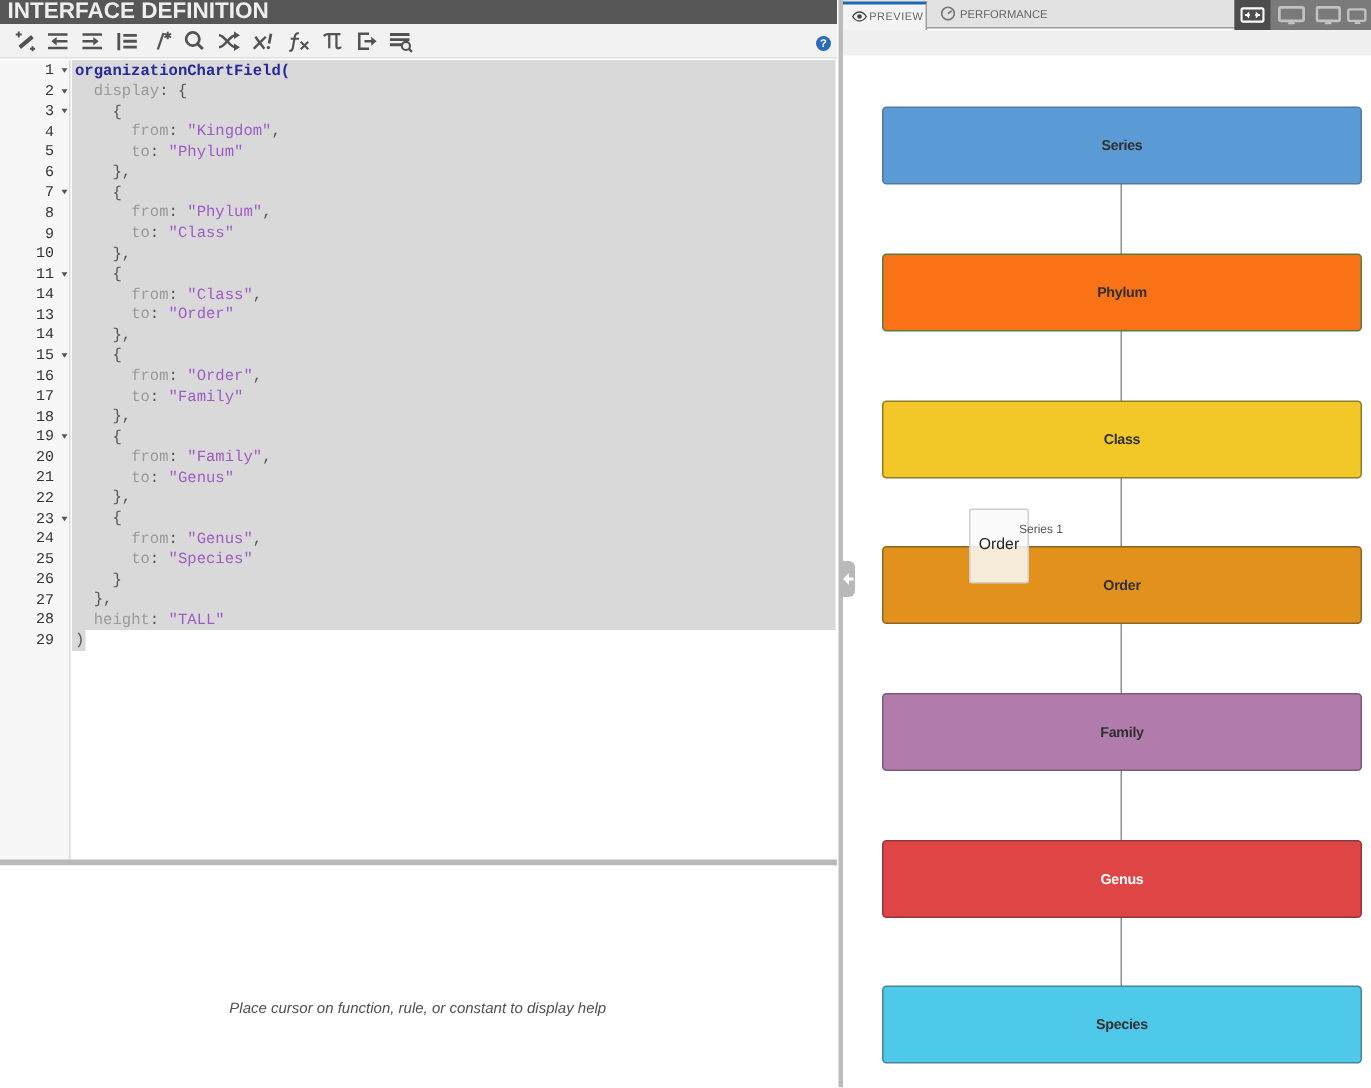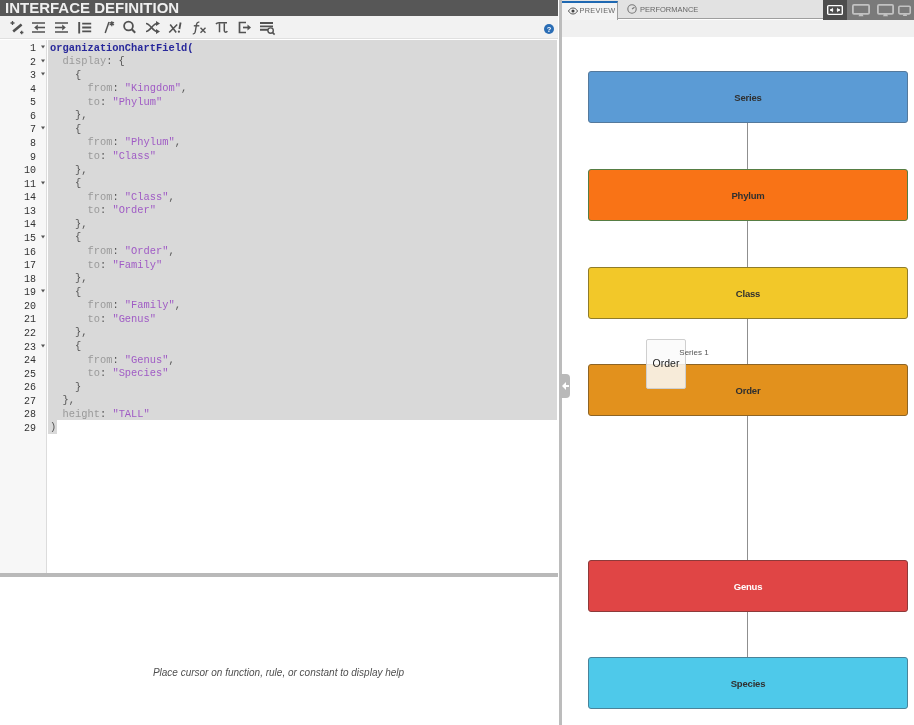--- a/index.html
+++ b/index.html
@@ -210,20 +210,21 @@
   </div>
   <div id="vdiv"></div>
   <div id="handle"></div>
   <div id="right">
     <div id="chart">
       <div id="cline"></div>
       <div class="node" style="top:34px;background:#5b9bd5;border-color:#54799c;">Series</div>
       <div class="node" style="top:132px;background:#f97316;border-color:#567d44;">Phylum</div>
       <div class="node" style="top:230px;background:#f2c829;border-color:#8f7c2a;">Class</div>
       <div class="node" style="top:327px;background:#e2911d;border-color:#8d6425;">Order</div>
+      <div class="node" style="top:425px;background:#b17cab;border-color:#7a5a78;">Family</div>
       <div class="node" style="top:523px;background:#e04545;border-color:#8d3a3a;color:#fff;text-align:center;">Genus</div>
       <div class="node" style="top:620px;background:#4ec9ea;border-color:#4a8399;">Species</div>
       <div id="tooltip">
           <div class="t1">Series 1</div>
           <div class="t2">Order</div>
         </div>
     </div>
     <div id="strip"></div>
     <div id="tabbar">
       <div id="tab-preview">

